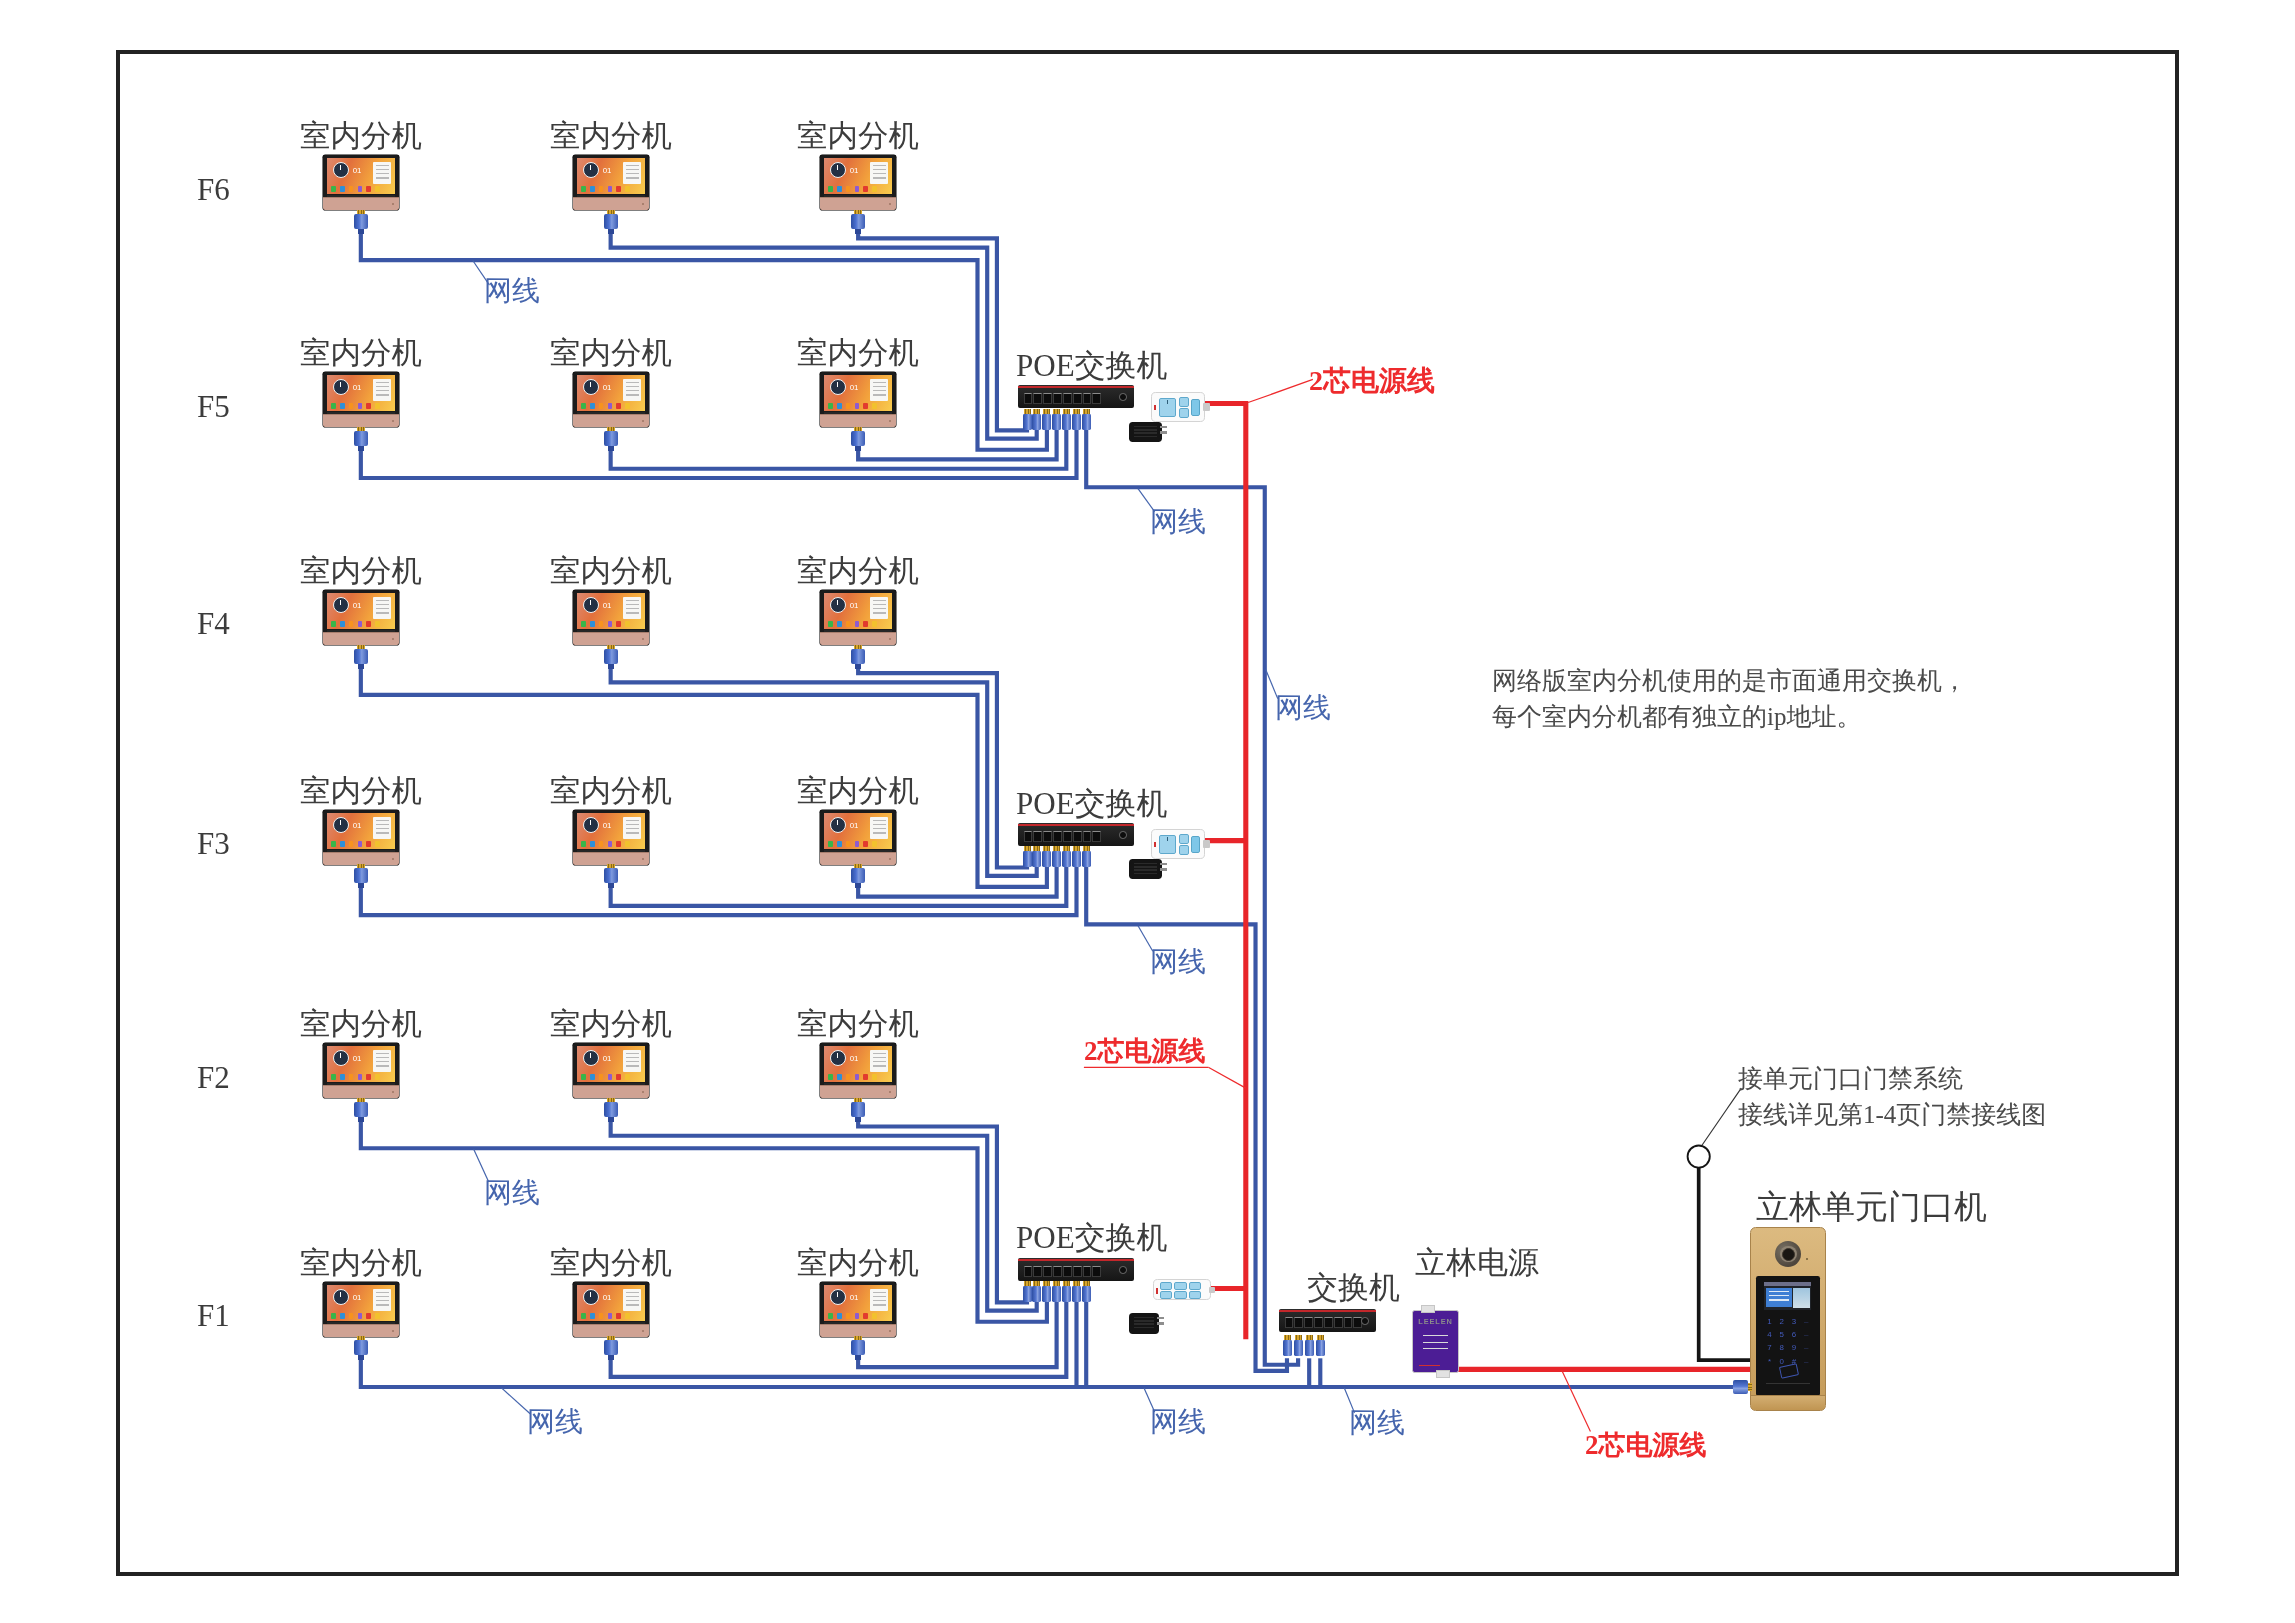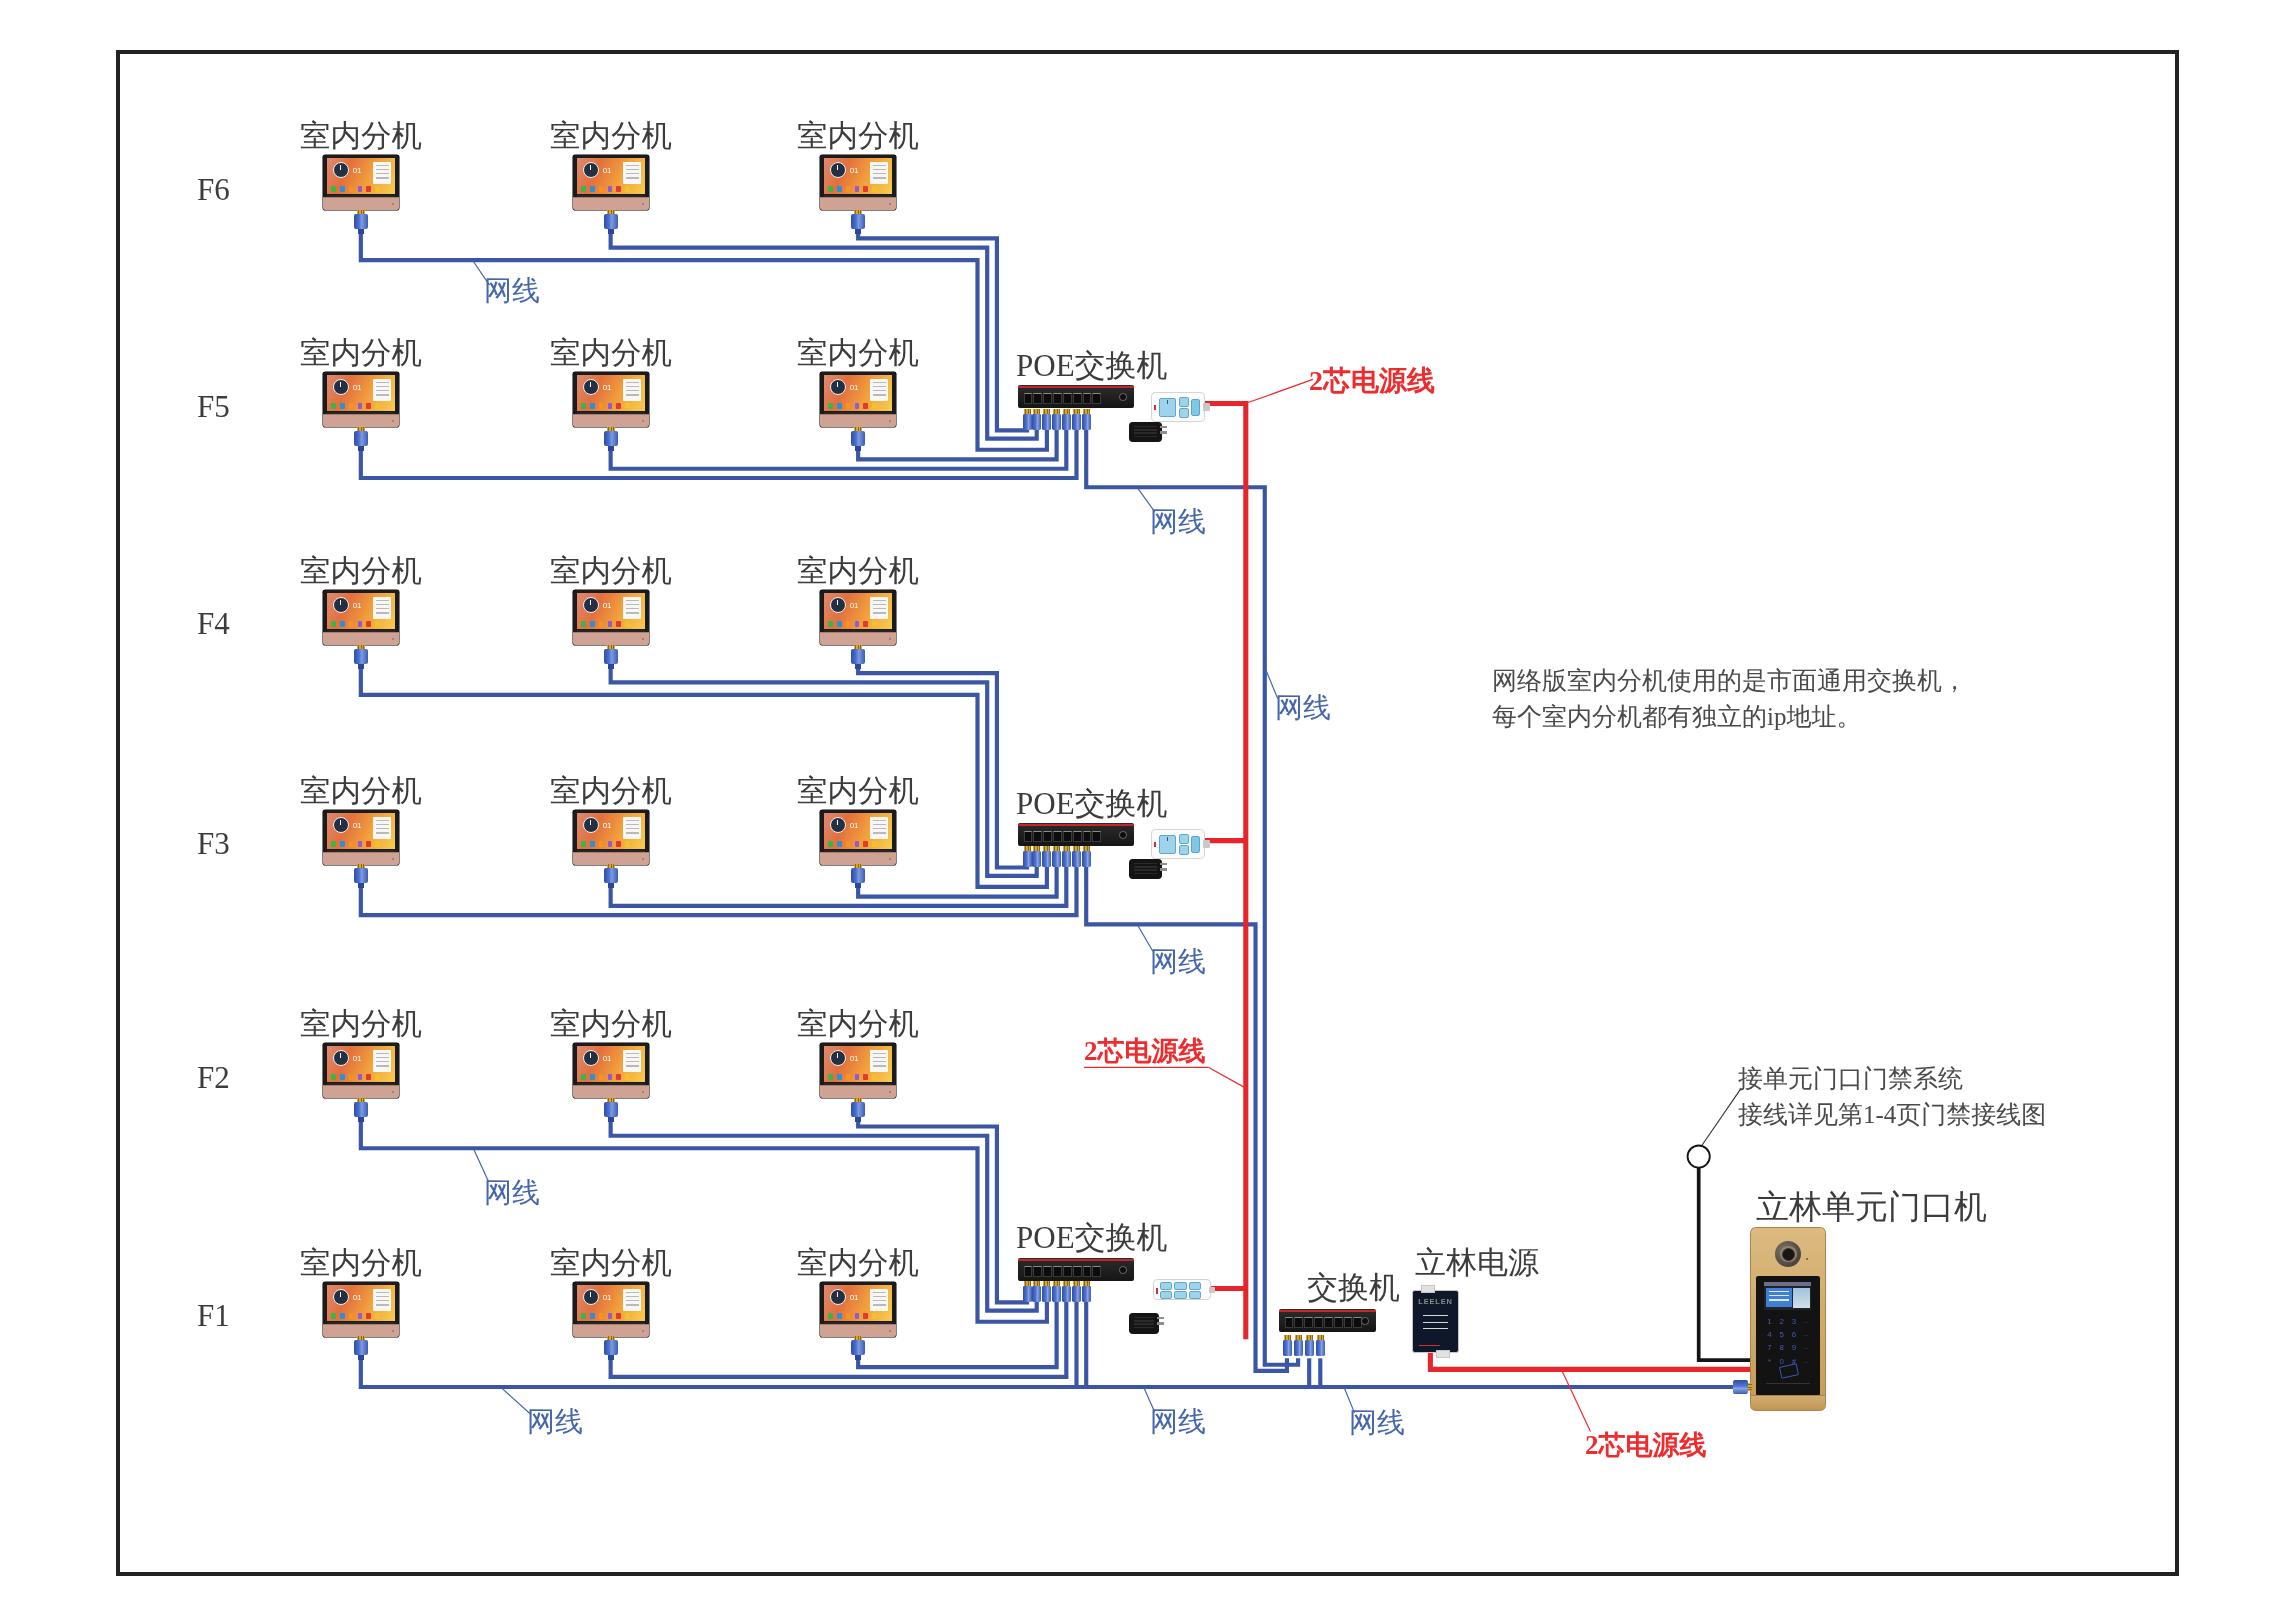--- a/index.html
+++ b/index.html
@@ -61,21 +61,21 @@
   .strip .mark{position:absolute;left:1.9px;top:42%;width:2.3px;height:5.6px;background:#d03030;}
   .socket{position:absolute;background:#9fd3ec;border:0.9px solid #5ea8cc;border-radius:1.9px;}
   .socket i{display:block;width:1.4px;height:3.7px;background:#2e5d78;margin:1.9px auto 0 auto;}
   .strip .btn{position:absolute;background:#7ec7e8;border:0.9px solid #58a5c8;border-radius:1.9px;}
   .nub{position:absolute;background:#c9c9c9;border-radius:0.9px;}
   .adapter{background:#141414;border-radius:3.7px;}
   .adapter .prong{position:absolute;width:6.5px;height:2.3px;background:#8e8e8e;}
   .adapter .lbl{position:absolute;left:4.6px;top:3.7px;right:4.6px;bottom:3.7px;
      background:repeating-linear-gradient(180deg,#2a2a2a 0 1.4px,#141414 1.4px 3.2px);}
   
-  .psu{background:#0f172a;border:1.4px solid #c6c6c6;border-radius:2.8px;}
+  .psu{background:#4c1d95;border:1.4px solid #c6c6c6;border-radius:2.8px;margin-top:20px;}
   .psu .tab{position:absolute;width:12px;height:5.6px;background:#e2e2e2;border:0.9px solid #c6c6c6;}
   .psu .brand{position:absolute;top:5.6px;width:100%;text-align:center;font-family:"Liberation Sans",sans-serif;
      font-weight:bold;font-size:7.4px;color:#8b8b8b;letter-spacing:0.9px;}
   .psu .line{position:absolute;left:10.2px;right:10.2px;height:1.4px;background:#d9d9d9;}
   .psu .redline{position:absolute;left:5.6px;bottom:5.6px;width:21px;height:1.9px;background:#d03030;}
   
   .door{background:linear-gradient(180deg,#dcba80,#c49a58);border:0.9px solid #a8834b;border-radius:5.6px;}
   .door .cam-outer{position:absolute;left:24px;top:13px;width:26px;height:26px;border-radius:50%;
      background:radial-gradient(circle at 35% 35%,#7a7265,#4e463c 70%);}
   .door .cam-mid{position:absolute;left:29px;top:17.6px;width:16.7px;height:16.7px;border-radius:50%;background:#8d8272;}

